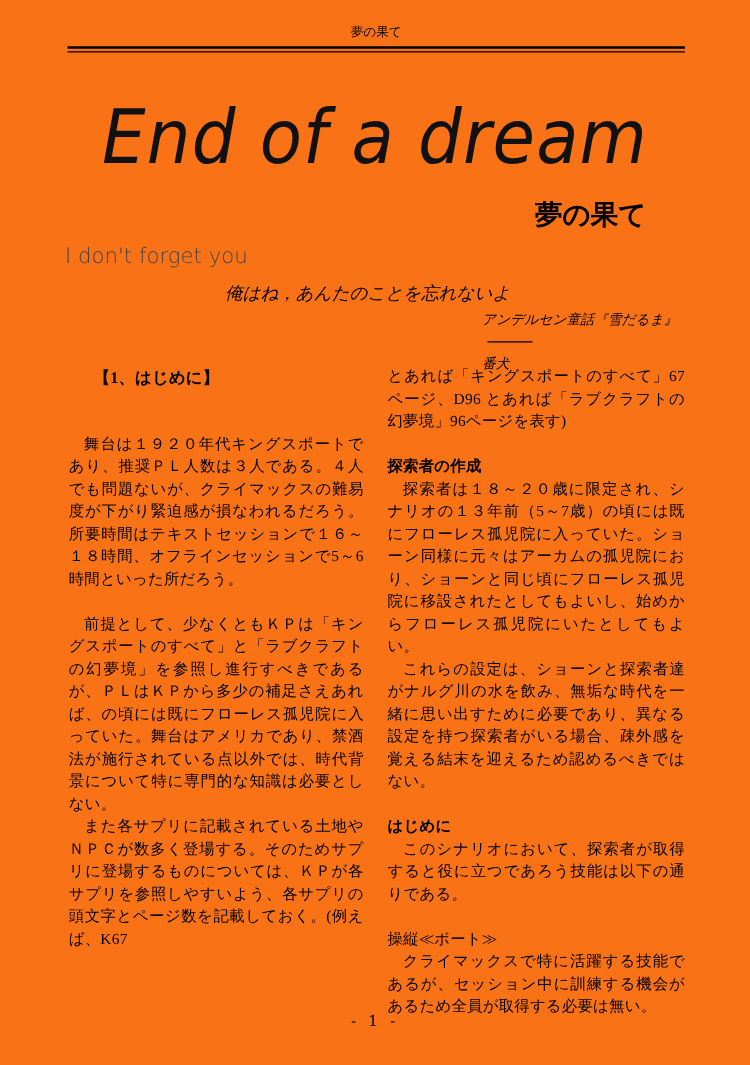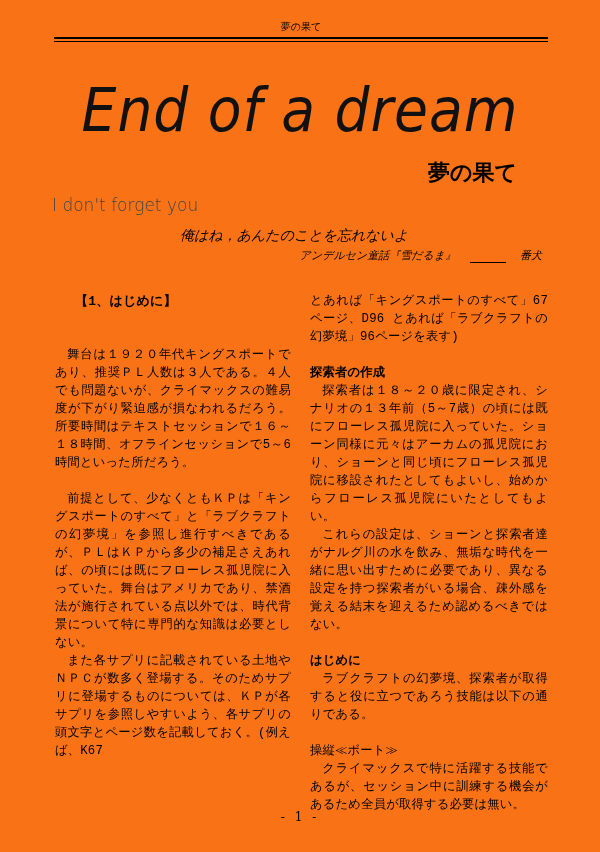--- a/index.html
+++ b/index.html
@@ -30,27 +30,27 @@
     font-family: "DejaVu Sans", sans-serif; font-weight: 200; font-size: 17px; line-height: 14px;
     color: #444;
   }
   .epigraph-quote {
     position: absolute; left: 180px; top: 226px;
     font-family: "DejaVu Sans", sans-serif; font-style: italic; font-size: 14px; line-height: 18px;
   }
   .epigraph-source {
     position: absolute; right: 58px; top: 249px;
     font-family: "DejaVu Sans", sans-serif; font-style: italic; font-size: 11px; line-height: 14px;
-    display: flex; gap: 10px; align-items: flex-end; white-space: nowrap;
+    display: flex; gap: 10px; align-items: flex-start; white-space: nowrap; flex-direction: column;
   }
   .epigraph-dash { display: inline-block; width: 36px; height: 1px; background: #000; margin: 0 4px; }
 
   .col {
     position: absolute; top: 292px;
-    font-family: Liberation Mono, monospace; font-size: 12.3px; line-height: 18px;
+    font-family: Liberation Serif, serif; font-size: 12.3px; line-height: 18px;
     letter-spacing: 0.2px;
   }
   .col-left  { left: 55px;  width: 236px; }
   .col-right { left: 310px; width: 238px; }
 
   .section-heading { font-weight: bold; font-size: 13px; padding-left: 20px; margin: 0 0 16px 0; line-height: 20px; }
   .sub-heading { font-weight: bold; margin: 0; }
   .para { margin: 0; text-indent: 1em; text-align: justify; word-break: break-all; }
   .para.noindent { text-indent: 0; }
   .gap { height: 18px; }
@@ -92,21 +92,21 @@
   <div class="col col-right">
     <p class="para noindent">とあれば「キングスポートのすべて」67ページ、D96 とあれば「ラブクラフトの幻夢境」96ページを表す)</p>
     <div class="gap"></div>
 
     <p class="sub-heading">探索者の作成</p>
     <p class="para">探索者は１８～２０歳に限定され、シナリオの１３年前（5～7歳）の頃には既にフローレス孤児院に入っていた。ショーン同様に元々はアーカムの孤児院におり、ショーンと同じ頃にフローレス孤児院に移設されたとしてもよいし、始めからフローレス孤児院にいたとしてもよい。</p>
     <p class="para">これらの設定は、ショーンと探索者達がナルグ川の水を飲み、無垢な時代を一緒に思い出すために必要であり、異なる設定を持つ探索者がいる場合、疎外感を覚える結末を迎えるため認めるべきではない。</p>
     <div class="gap"></div>
 
     <p class="sub-heading">はじめに</p>
-    <p class="para">ラブクラフトの幻夢境、探索者が取得すると役に立つであろう技能は以下の通りである。</p>
+    <p class="para">このシナリオにおいて、探索者が取得すると役に立つであろう技能は以下の通りである。</p>
     <div class="gap"></div>
 
     <p class="para noindent">操縦≪ボート≫</p>
     <p class="para">クライマックスで特に活躍する技能であるが、セッション中に訓練する機会があるため全員が取得する必要は無い。</p>
   </div>
 
   <div class="page-number">- 1 -</div>
 </div>
 
 </body></html>

